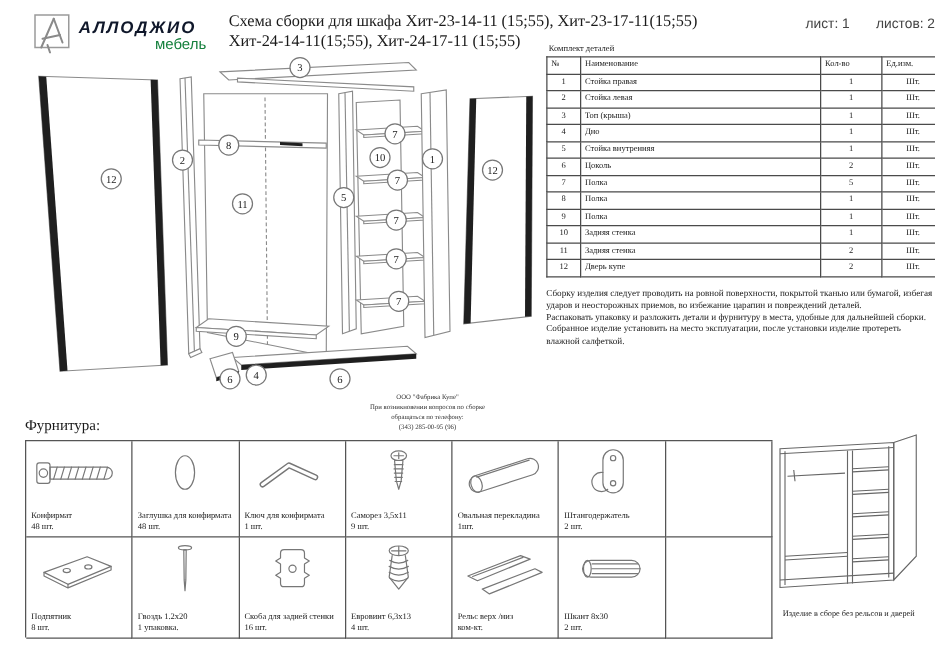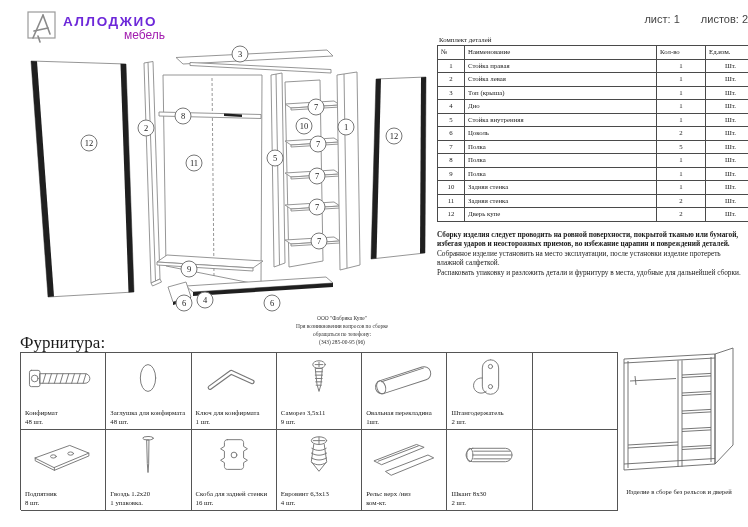--- a/index.html
+++ b/index.html
@@ -2,22 +2,22 @@
 <html><head>
 <meta charset="utf-8">
 <style>
   html,body{margin:0;padding:0;background:#fff;}
   .page{position:relative;width:748px;height:527px;background:#fff;overflow:hidden;
         font-family:"Liberation Serif","DejaVu Serif",serif;color:#1a1a1a;}
 
   
   .brand{position:absolute;left:63px;top:14px;width:112px;
          font-family:"Liberation Sans","DejaVu Sans",sans-serif;}
-  .brand-name{font-size:13.5px;font-weight:bold;letter-spacing:1.6px;color:#6d28d9;white-space:nowrap;}
-  .brand-sub{font-size:12px;color:#a21caf;text-align:right;padding-right:10px;margin-top:-1px;}
+  .brand-name{font-size:13.5px;font-weight:bold;letter-spacing:1.6px;color:#0f172a;white-space:nowrap;font-style:italic;}
+  .brand-sub{font-size:12px;color:#15803d;text-align:right;padding-right:10px;margin-top:-1px;}
   .title{position:absolute;left:183px;top:9px;font-size:13px;line-height:1.25;white-space:nowrap;}
   .sheetinfo{position:absolute;left:612px;top:13px;width:136px;text-align:right;
              font-family:"Liberation Sans","DejaVu Sans",sans-serif;font-size:11px;color:#444;white-space:nowrap;}
   .sheetinfo span{margin-left:18px;}
 
   
   .parts{position:absolute;left:437px;top:36px;width:308px;}
   .parts-title{font-size:6.8px;margin:0 0 2px 2px;}
   table.pt{border-collapse:collapse;width:308px;table-layout:fixed;}
   table.pt th,table.pt td{border:1px solid #4a4a4a;font-size:6.8px;font-weight:normal;
@@ -25,28 +25,28 @@
   table.pt th{text-align:left;}
   .c-num{width:20px;text-align:center;}
   .c-name{width:185px;}
   .c-qty{width:42px;text-align:center;}
   .c-unit{width:43px;text-align:center;}
   td.ctr,th.ctr{text-align:center;}
 
   
   .notes{position:absolute;left:437px;top:221px;width:311px;font-size:7.3px;line-height:1.3;}
   .notes p{margin:0;}
-  .notes p.gap{margin-top:9px;font-weight:bold;}
+  .notes p.gap{margin-top:9px;}
 
   
   .factory{position:absolute;left:280px;top:314px;width:124px;text-align:center;
            font-size:5.4px;line-height:1.5;color:#333;}
 
   
-  .hw-title{position:absolute;left:20px;top:333px;font-size:17px;}
+  .hw-title{position:absolute;left:20px;top:333px;font-size:12px;}
   .hw-grid{position:absolute;left:20px;top:352px;width:598px;height:158px;
            display:grid;grid-template-columns:repeat(7,1fr);grid-template-rows:77px 81px;
            border-top:1px solid #555;border-left:1px solid #555;box-sizing:border-box;}
   .hw-cell{position:relative;border-right:1px solid #555;border-bottom:1px solid #555;box-sizing:border-box;}
   .hw-ico{position:absolute;left:0;top:2px;width:100%;height:46px;display:flex;
           align-items:center;justify-content:center;}
   .hw-label{position:absolute;left:4px;bottom:3px;font-size:6.8px;line-height:1.25;}
   svg.hwic{stroke:#777;fill:none;stroke-width:1;stroke-linecap:round;stroke-linejoin:round;}
 
   
@@ -222,20 +222,24 @@
       <path d="M18,4 L25,23"></path>
       <path d="M9,20 L23,17"></path>
       <path d="M13,25 L15,31"></path>
     </g>
   </svg>
   <div class="brand">
     <div class="brand-name">АЛЛОДЖИО</div>
     <div class="brand-sub">мебель</div>
   </div>
 
+  <div class="title">
+    <div>Схема сборки для шкафа Хит-23-14-11 (15;55), Хит-23-17-11(15;55)</div>
+    <div>Хит-24-14-11(15;55), Хит-24-17-11 (15;55)</div>
+  </div>
   <div class="sheetinfo">
     <span>лист: 1</span>
     <span>листов: 2</span>
   </div>
 
   <div class="parts">
     <div class="parts-title">Комплект деталей</div>
     <table class="pt">
       <thead>
         <tr>
@@ -317,22 +321,22 @@
             <td>Дверь купе</td>
             <td class="ctr">2</td>
             <td class="ctr">Шт.</td>
           </tr>
       </tbody>
     </table>
   </div>
 
   <div class="notes">
     <p class="gap">Сборку изделия следует проводить на ровной поверхности, покрытой тканью или бумагой, избегая ударов и неосторожных приемов, во избежание царапин и повреждений деталей.</p>
+    <p>Распаковать упаковку и разложить детали и фурнитуру в места, удобные для дальнейшей сборки.</p>
     <p>Собранное изделие установить на место эксплуатации, после установки изделие протереть влажной салфеткой.</p>
-    <p>Распаковать упаковку и разложить детали и фурнитуру в места, удобные для дальнейшей сборки.</p>
   </div>
 
   <div class="factory">
     <div>ООО "Фабрика Купе"</div>
     <div>При возникновении вопросов по сборке</div>
     <div>обращаться по телефону:</div>
     <div>(343) 285-00-95 (96)</div>
   </div>
 
   <div class="hw-title">Фурнитура:</div>

